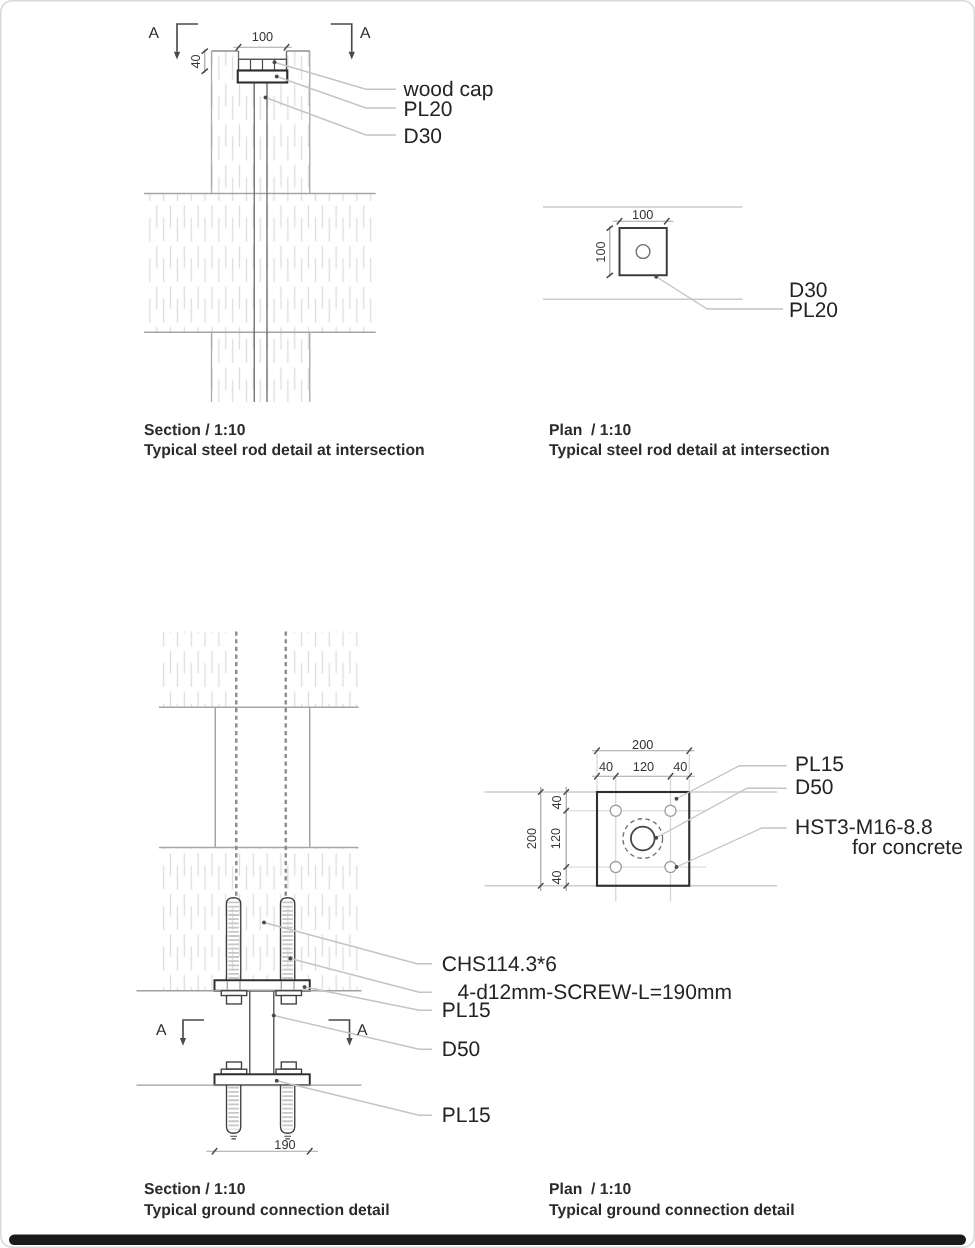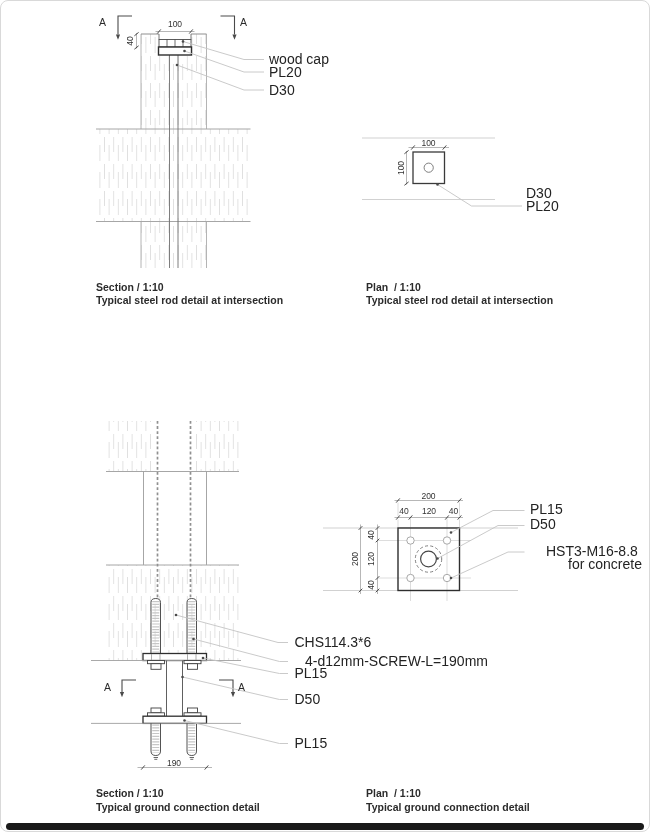--- a/index.html
+++ b/index.html
@@ -173,33 +173,33 @@
   <div class="txt cap-title" style="left:365px;top:279.5px;">Plan  / 1:10</div>
   <div class="txt cap-sub" style="left:365px;top:293px;">Typical steel rod detail at intersection</div>
 
   <div class="txt lbl" style="left:293.5px;top:636px;">CHS114.3*6</div>
   <div class="txt lbl" style="left:304px;top:655px;">4-d12mm-SCREW-L=190mm</div>
   <div class="txt lbl" style="left:293.5px;top:667px;">PL15</div>
   <div class="txt lbl" style="left:293.5px;top:693px;">D50</div>
   <div class="txt lbl" style="left:293.5px;top:737px;">PL15</div>
   <div class="txt a-letter" style="left:100px;top:681px;width:13px;">A</div>
   <div class="txt a-letter" style="left:234px;top:681px;width:13px;">A</div>
-  <div class="txt dim" style="left:158px;top:756.5px;width:30px;">190</div>
+  <div class="txt dim" style="left:174px;top:756.5px;width:30px;">190</div>
   <div class="txt cap-title" style="left:95px;top:786px;">Section / 1:10</div>
   <div class="txt cap-sub" style="left:95px;top:799.5px;">Typical ground connection detail</div>
 
   <div class="txt dim" style="left:412px;top:489.5px;width:31px;">200</div>
   <div class="txt dim" style="left:395px;top:504.5px;width:16px;">40</div>
   <div class="txt dim" style="left:415.5px;top:504.5px;width:25px;">120</div>
   <div class="txt dim" style="left:444.5px;top:504.5px;width:16px;">40</div>
   <div class="txt dim rot" style="left:338px;top:553px;width:31px;">200</div>
   <div class="txt dim rot" style="left:358.5px;top:528.5px;width:22px;">40</div>
   <div class="txt dim rot" style="left:357px;top:553px;width:25px;">120</div>
   <div class="txt dim rot" style="left:358.5px;top:578.5px;width:22px;">40</div>
   <div class="txt lbl" style="left:529px;top:502.5px;">PL15</div>
   <div class="txt lbl" style="left:529px;top:517.5px;">D50</div>
-  <div class="txt lbl" style="left:529px;top:544.5px;margin-left:16px;">HST3-M16-8.8</div>
+  <div class="txt lbl" style="left:529px;top:544.5px;">HST3-M16-8.8</div>
   <div class="txt lbl" style="left:529px;top:558px;margin-left:38px;">for concrete</div>
   <div class="txt cap-title" style="left:365px;top:786px;">Plan  / 1:10</div>
   <div class="txt cap-sub" style="left:365px;top:799.5px;">Typical ground connection detail</div>
 
   <div class="bottom-bar"></div>
 </div>
 
 </body></html>

